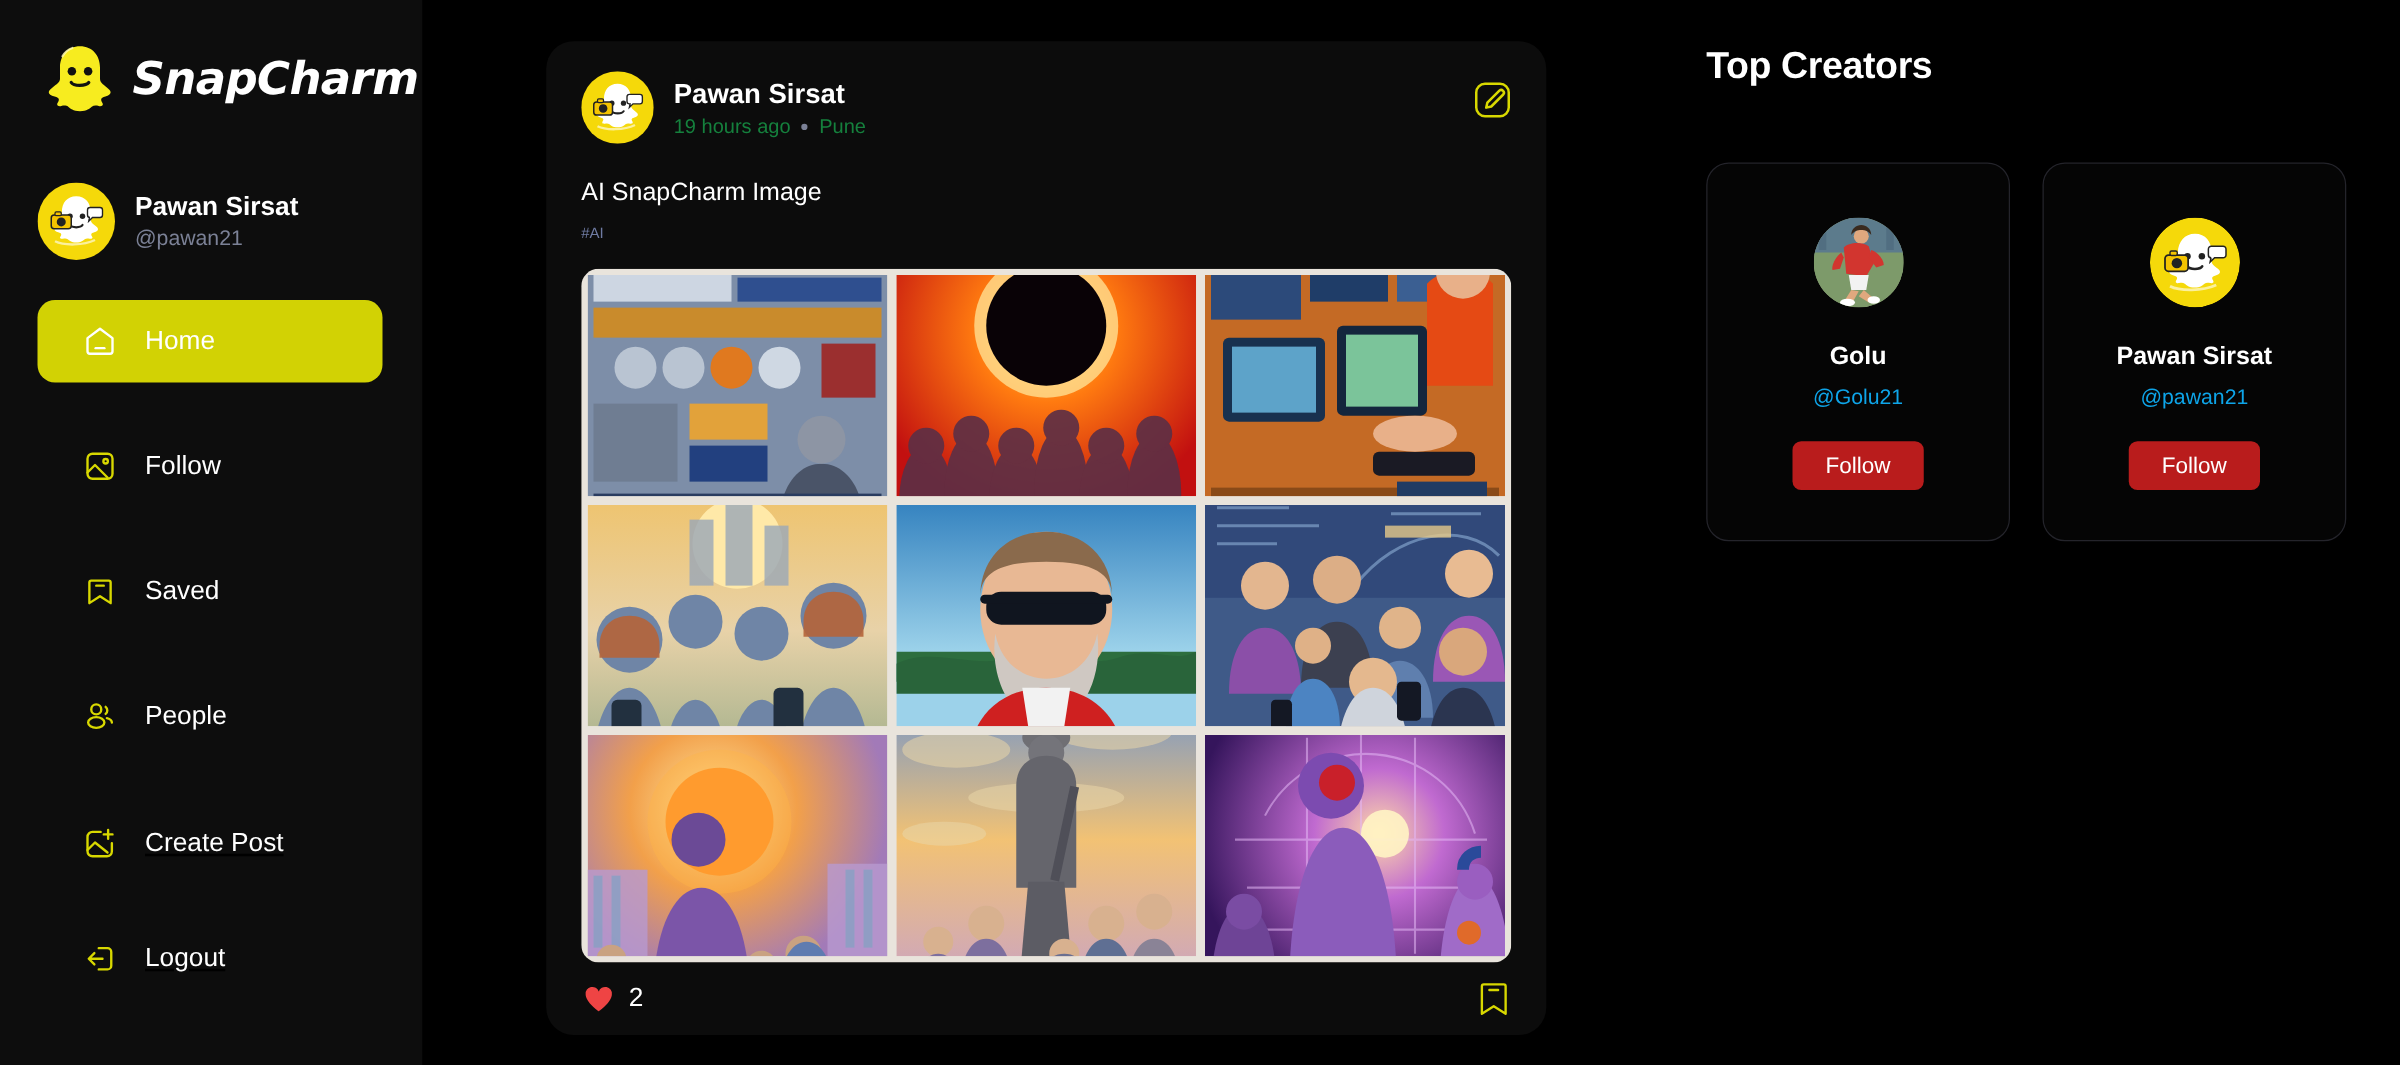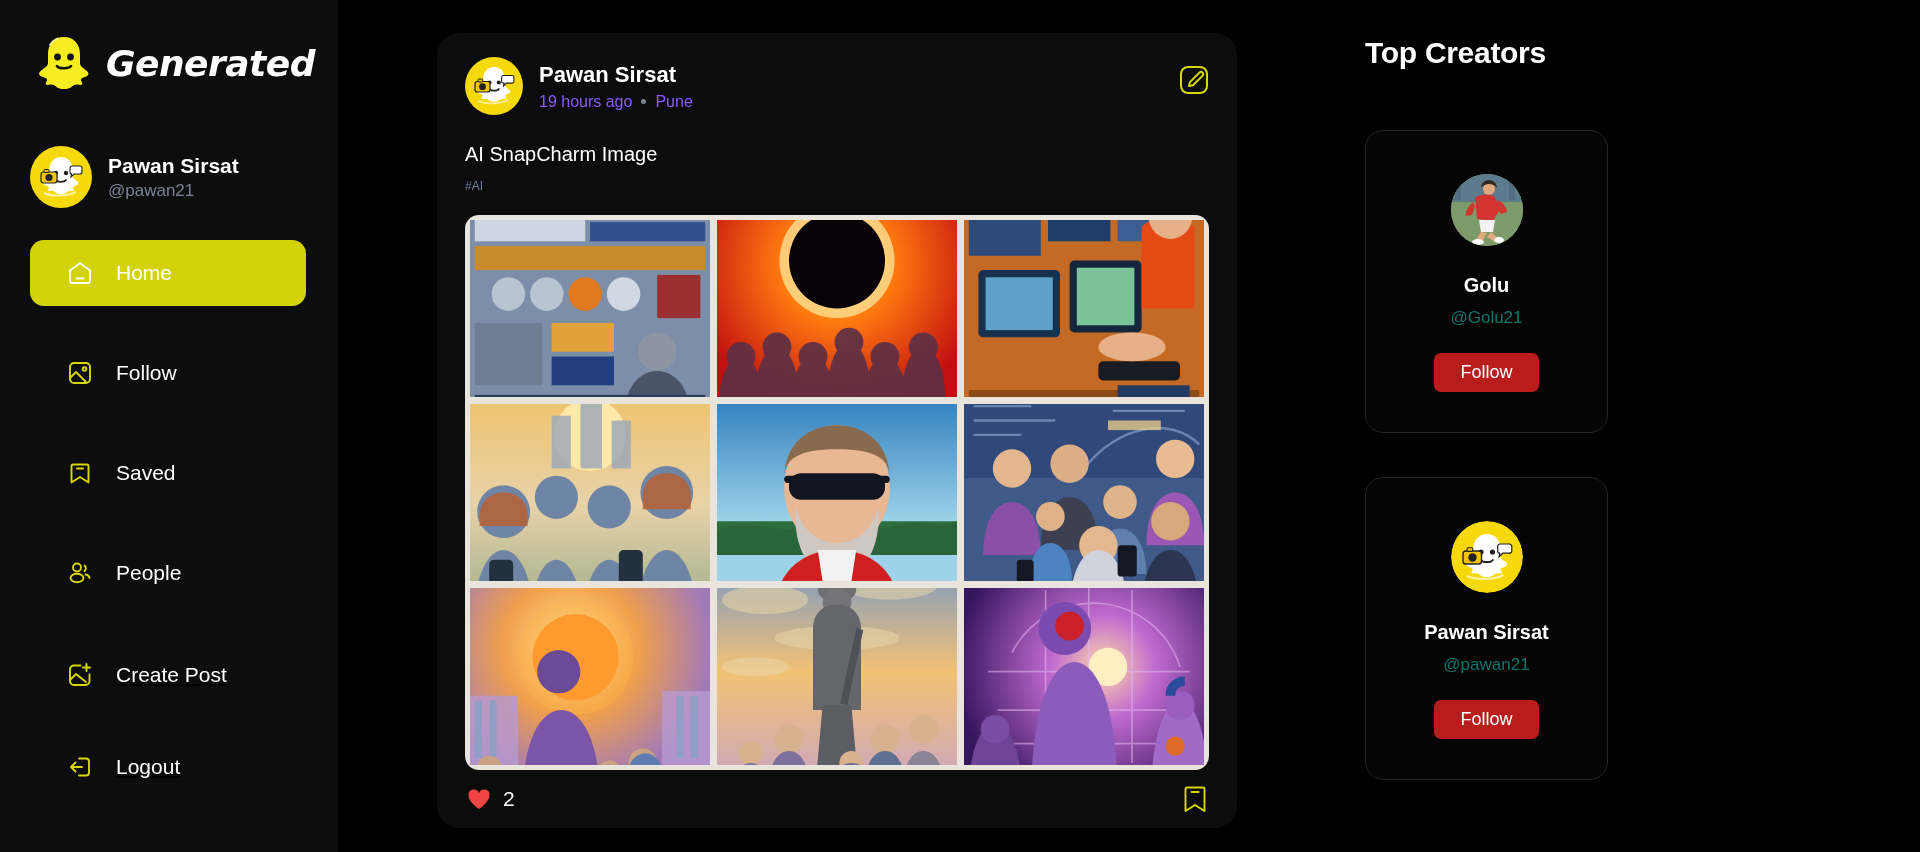--- a/index.html
+++ b/index.html
@@ -59,21 +59,21 @@
     width:800px; height:auto;
     background:#0c0c0c;
     border-radius:22px;
     padding:24px 28px 0 28px;
   }
   .post-head { display:flex; align-items:flex-start; justify-content:space-between; }
   .post-user { display:flex; align-items:center; gap:16px; }
   .avatar-md { width:58px; height:58px; border-radius:50%; flex:0 0 58px; }
   .post-user-text { display:flex; flex-direction:column; gap:5px; }
   .post-name { font-size:22px; font-weight:700; color:#fff; }
-  .post-meta { font-size:16px; color:#8b5cf6; display:flex; align-items:center; gap:9px; }
+  .post-meta { font-size:16px; color:#15803d; display:flex; align-items:center; gap:9px; }
   .dot { width:5px; height:5px; border-radius:50%; background:#7b8196; display:inline-block; }
   .edit-btn { width:30px; height:30px; margin-top:8px; cursor:pointer; }
 
   .post-caption { font-size:20px; color:#fff; margin-top:28px; }
   .post-tag { font-size:12px; color:#6f7ba3; margin-top:13px; }
 
   .grid-wrap {
     margin-top:22px; border-radius:14px; overflow:hidden;
     width:100%; height:555px; background:#e9e4dc;
   }
@@ -93,31 +93,31 @@
     height:58px; padding:0 2px;
   }
   .likes { display:flex; align-items:center; gap:12px; cursor:pointer; }
   .heart { width:24px; height:22px; }
   .like-count { font-size:21px; color:#fff; }
   .save-ico { width:24px; height:30px; cursor:pointer; }
 
   
   .right-col { width:585px; flex:0 0 585px; height:852px; background:#000; padding:36px 0 0 30px; }
   .right-title { font-size:30px; font-weight:700; color:#fff; letter-spacing:-0.3px; }
-  .creators { display:flex; gap:44px; margin-top:60px;flex-direction:column; }
+  .creators { display:flex; gap:26px; margin-top:60px; }
   .creator-card {
     width:243px; height:303px;
     border:1px solid #24242b; border-radius:18px;
     display:flex; flex-direction:column; align-items:center;
     padding-top:43px; background:#050505;
   }
   .creator-av { width:72px; height:72px; border-radius:50%; overflow:hidden; flex:0 0 72px; }
   .creator-av svg { display:block; width:100%; height:100%; }
   .creator-name { font-size:20px; font-weight:700; color:#fff; margin-top:28px; }
-  .creator-handle { font-size:17px; color:#0f766e; margin-top:11px; }
+  .creator-handle { font-size:17px; color:#0ea5e9; margin-top:11px; }
   .follow-btn {
     margin-top:25px; width:105px; height:39px;
     background:#b91c1c; color:#fff; border:none; border-radius:7px;
     font-size:18px; font-family:"Liberation Sans", sans-serif;
     cursor:pointer;
   }
 </style>
 </head>
 <body>
 
@@ -128,21 +128,21 @@
     <div class="brand">
       <span class="brand-logo">
         <svg viewBox="0 0 56 58">
           <path d="M28 3c10 0 16 7.5 16 17v9c0 3 2.5 4.5 5 6.5 2 1.6 3.5 2.7 3.5 4.3 0 1.6-1.6 2.6-4.2 3.4-2 .6-3.4 1.2-3.4 2.6 0 1.5 1.4 2.4 1.4 3.6 0 1.3-1.6 1.8-3.3 1.4-2.3-.5-4.1-.5-5.6.6-1.8 1.3-3.7 3.6-9.4 3.6s-7.6-2.3-9.4-3.6c-1.5-1.1-3.3-1.1-5.6-.6-1.7.4-3.3-.1-3.3-1.4 0-1.2 1.4-2.1 1.4-3.6 0-1.4-1.4-2-3.4-2.6C4.6 42.4 3 41.4 3 39.8c0-1.6 1.5-2.7 3.5-4.3C9 33.5 12 32 12 29v-9C12 10.5 18 3 28 3z" fill="#f7ec1f"></path>
           <circle cx="21.5" cy="23" r="3.4" fill="#111"></circle>
           <circle cx="34.5" cy="23" r="3.4" fill="#111"></circle>
           <path d="M21 32c1.8 3 11.8 3 14 0" stroke="#111" stroke-width="2.6" fill="none" stroke-linecap="round"></path>
           <path d="M14 11c2-3.5 5-5.5 8-6.6" stroke="#fffbb0" stroke-width="1.8" fill="none" stroke-linecap="round" opacity=".85"></path>
         </svg>
       </span>
-      <span class="brand-name">Generated</span>
+      <span class="brand-name">SnapCharm</span>
     </div>
 
     <div class="profile">
       <span class="avatar-lg">
         <svg viewBox="0 0 62 62">
           <circle cx="31" cy="31" r="31" fill="#f5d90a"></circle>
           <path d="M31 11c7.5 0 11.5 5.5 11.5 12.5v6c0 2.2 1.8 3.4 3.5 4.8 1.4 1.1 2.4 1.8 2.4 3 0 1.1-1.1 1.8-3 2.4-1.4.4-2.4.8-2.4 1.8 0 1 1 1.7 1 2.5 0 .9-1.1 1.2-2.3 1-1.6-.4-2.9-.4-3.9.4C36.5 46.3 35.2 48 31 48s-5.5-1.7-6.8-2.6c-1-.8-2.3-.8-3.9-.4-1.2.2-2.3-.1-2.3-1 0-.8 1-1.5 1-2.5 0-1-1-1.4-2.4-1.8-1.9-.6-3-1.3-3-2.4 0-1.2 1-1.9 2.4-3 1.7-1.4 3.5-2.6 3.5-4.8v-6C19.5 16.5 23.5 11 31 11z" fill="#fff"></path>
           <circle cx="26" cy="27" r="2.2" fill="#222"></circle>
           <circle cx="36" cy="27" r="2.2" fill="#222"></circle>
           <path d="M26 34c1.5 2.4 8.5 2.4 10 0" stroke="#222" stroke-width="1.8" fill="none" stroke-linecap="round"></path>

